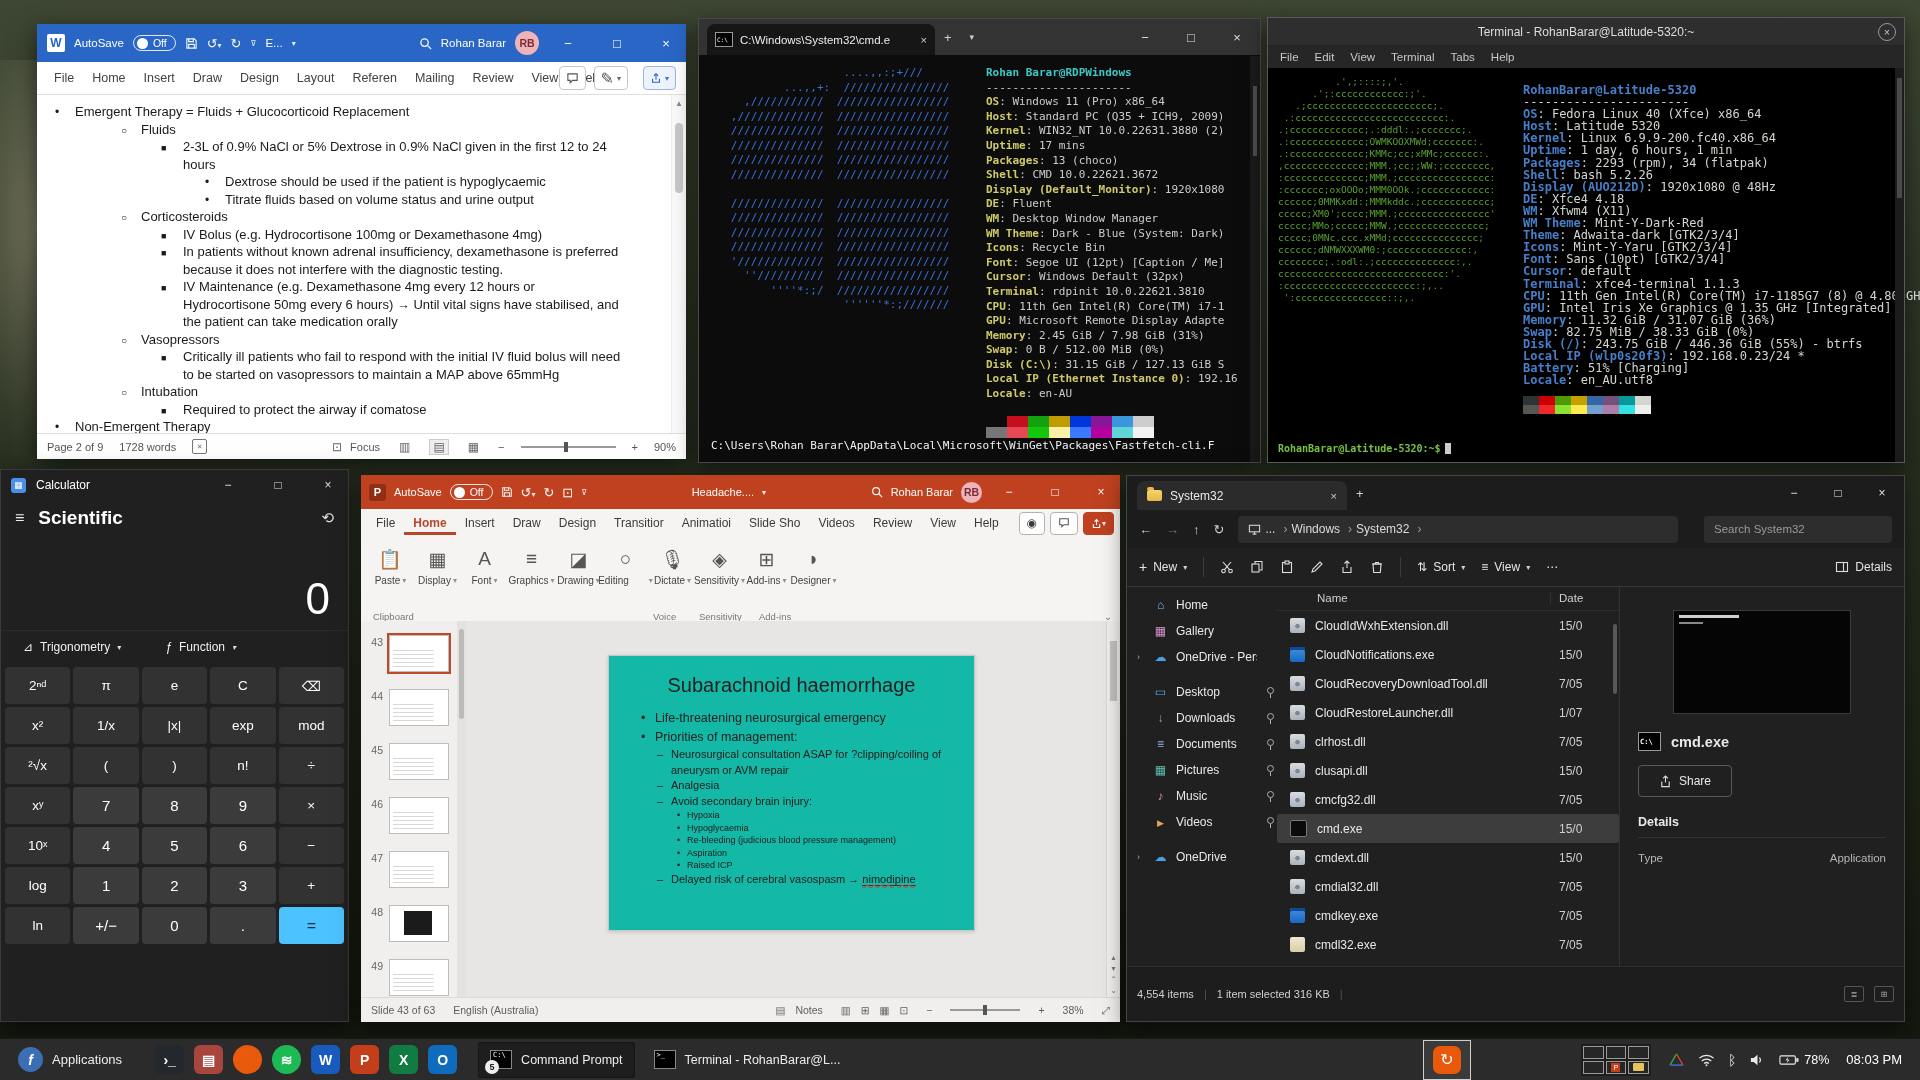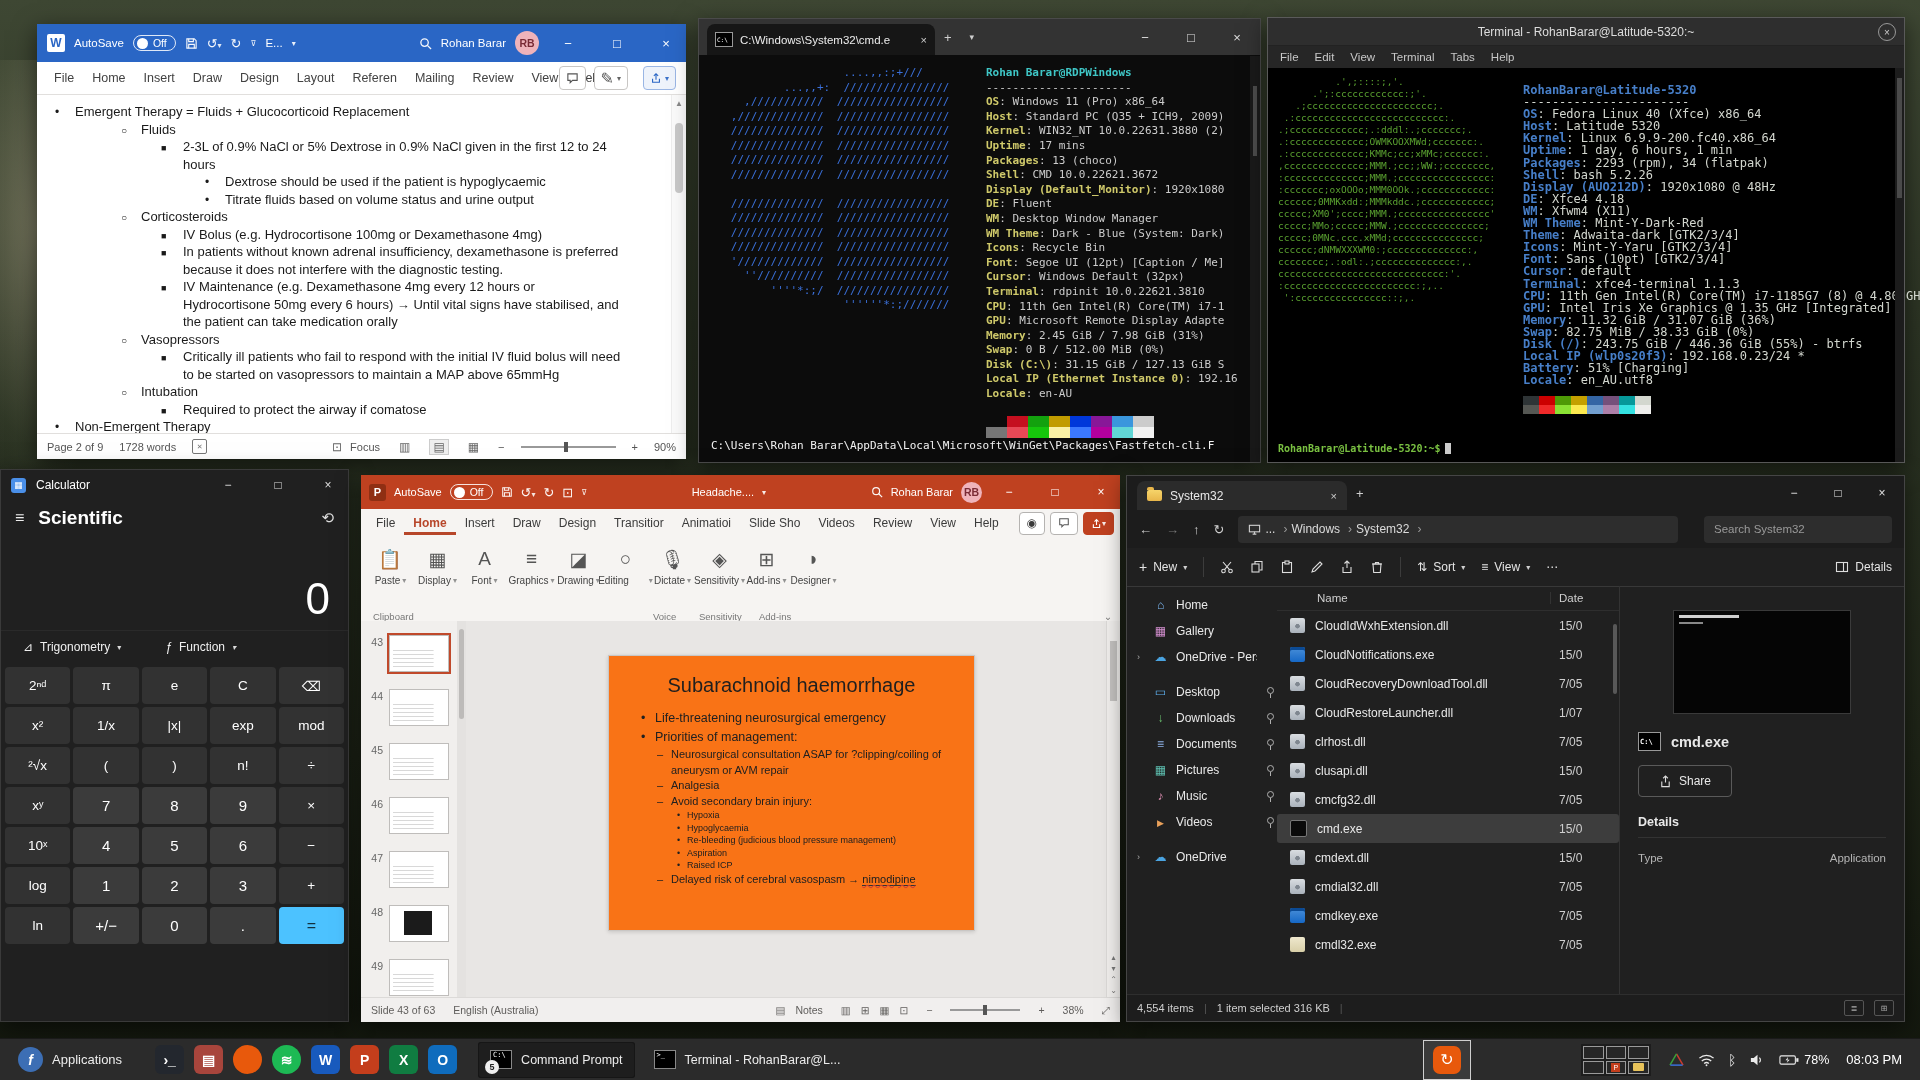--- a/index.html
+++ b/index.html
@@ -116,21 +116,21 @@
   .thumbs{position:absolute;left:0;top:0;bottom:0;width:96px;background:#f1efed;border-right:1px solid #dcdad8;padding-top:14px;}
   .trow{display:flex;gap:6px;padding:0 6px 0 8px;margin-bottom:17px;align-items:flex-start;}
   .tnum{font-size:10.5px;color:#666;width:14px;text-align:right;padding-top:1px;}
   .tbox{width:58px;height:35px;background:#fff;border:1px solid #bfbdbb;
     background-image:linear-gradient(#fff 0 8px,transparent 8px),repeating-linear-gradient(180deg,#fff 0 3px,#d8d8d8 3px 4px);background-size:100% 100%,70% 60%;background-position:0 0,15% 75%;background-repeat:no-repeat;}
   .tbox.selected{outline:2px solid #c0492b;}
   .tbox.image{background:#fff;position:relative;}
   .tbox.image::after{content:"";position:absolute;left:14px;top:5px;width:28px;height:24px;background:#1b1b1b;}
   .tscroll{position:absolute;left:96px;top:0;bottom:0;width:9px;background:#e4e2e0;}
   .tscroll .th{position:absolute;top:8px;left:2px;width:5px;height:90px;background:#bdbbb9;border-radius:3px;}
-  .slide{position:absolute;left:247px;top:34px;width:365px;height:274px;background:#f97316;border:1px solid #c9c7c5;box-shadow:0 1px 4px rgba(0,0,0,.15);overflow:hidden;}
+  .slide{position:absolute;left:247px;top:34px;width:365px;height:274px;background:#14b8a6;border:1px solid #c9c7c5;box-shadow:0 1px 4px rgba(0,0,0,.15);overflow:hidden;}
   .stitle{text-align:center;font-size:20px;color:#1f1f1f;margin-top:18px;}
   .sbullets{margin:12px 10px 0 30px;}
   .sb{position:relative;color:#202020;}
   .sb .g{position:absolute;}
   .sb.b1{font-size:12.5px;line-height:19px;padding-left:16px;}.sb.b1 .g{left:2px;}
   .sb.b2{font-size:11px;line-height:15.5px;padding-left:32px;}.sb.b2 .g{left:18px;}
   .sb.b3{font-size:9px;line-height:12.5px;padding-left:48px;}.sb.b3 .g{left:38px;}
   .blink{text-decoration:underline wavy #d04030;border-bottom:1px solid #333;}
   .blink:empty{display:none;}
   .vsb{position:absolute;right:0;top:0;bottom:0;width:13px;background:#f1efed;border-left:1px solid #dcdad8;font-size:8px;color:#777;text-align:center;}
@@ -190,21 +190,21 @@
   .fsb .th{position:absolute;top:12px;left:2px;width:4px;height:70px;background:#585858;border-radius:2px;}
   .preview{position:absolute;right:0;top:0;bottom:0;width:285px;border-left:1px solid #333;padding:20px 18px 0 18px;box-sizing:border-box;}
   .pthumb{width:176px;height:102px;background:#050505;border:1px solid #3a3a3a;margin:4px auto 18px;position:relative;}
   .pthumb::before{content:"";position:absolute;left:5px;top:4px;width:60px;height:3px;background:#cfcfcf;}
   .pthumb::after{content:"";position:absolute;left:5px;top:11px;width:24px;height:2px;background:#888;}
   .pvname{display:flex;align-items:center;gap:10px;font-size:14.5px;font-weight:bold;}
   .sharebtn{margin-top:14px;width:92px;height:30px;border:1px solid #5a5a5a;border-radius:4px;display:flex;align-items:center;justify-content:center;gap:7px;font-size:12px;}
   .pdetails{margin-top:18px;font-size:12.5px;font-weight:bold;}
   .pdiv{height:1px;background:#333;margin-top:8px;}
   .ptype{display:flex;justify-content:space-between;margin-top:14px;font-size:11.5px;color:#b5b5b5;}
-  .exp-status{position:absolute;left:0;right:0;bottom:0;height:22px;border-top:1px solid #2e2e2e;display:flex;align-items:center;font-size:11px;color:#cfcfcf;padding:2px 10px;gap:10px;background:#1d1d1d;}
+  .exp-status{position:absolute;left:0;right:0;bottom:0;height:22px;border-top:1px solid #2e2e2e;display:flex;align-items:center;font-size:11px;color:#cfcfcf;padding:16px 10px;gap:10px;background:#1d1d1d;}
   .vtoggle{width:18px;height:14px;border:1px solid #555;border-radius:2px;font-size:8px;display:flex;align-items:center;justify-content:center;color:#aaa;}
   
   .task{position:absolute;left:0;top:1038px;width:1920px;height:42px;background:#2b2b2b;display:flex;align-items:center;padding:0 8px;box-sizing:border-box;gap:7px;border-top:1px solid #1a1a1a;}
   .appsbtn{display:flex;align-items:center;gap:9px;padding:0 10px;height:42px;color:#ececec;font-size:13px;}
   .fedora{width:25px;height:25px;border-radius:50%;background:#3c6eb4;color:#fff;font-weight:bold;font-size:14px;font-style:italic;display:flex;align-items:center;justify-content:center;}
   .lch{width:29px;height:29px;border-radius:6px;display:flex;align-items:center;justify-content:center;color:#fff;font-weight:bold;font-size:14px;flex:none;}
   .lch.circle{border-radius:50%;}
   .taskbtn{height:36px;display:flex;align-items:center;gap:9px;padding:0 12px;color:#ececec;font-size:12.5px;border-radius:3px;max-width:215px;white-space:nowrap;overflow:hidden;}
   .taskbtn.active{background:#1e1e1e;box-shadow:inset 0 0 0 1px #161616;}
   .tbi{position:relative;width:22px;height:19px;background:#000;border:1px solid #888;flex:none;font-size:7px;color:#fff;font-family:"DejaVu Sans Mono",monospace;padding-left:2px;box-sizing:border-box;}

